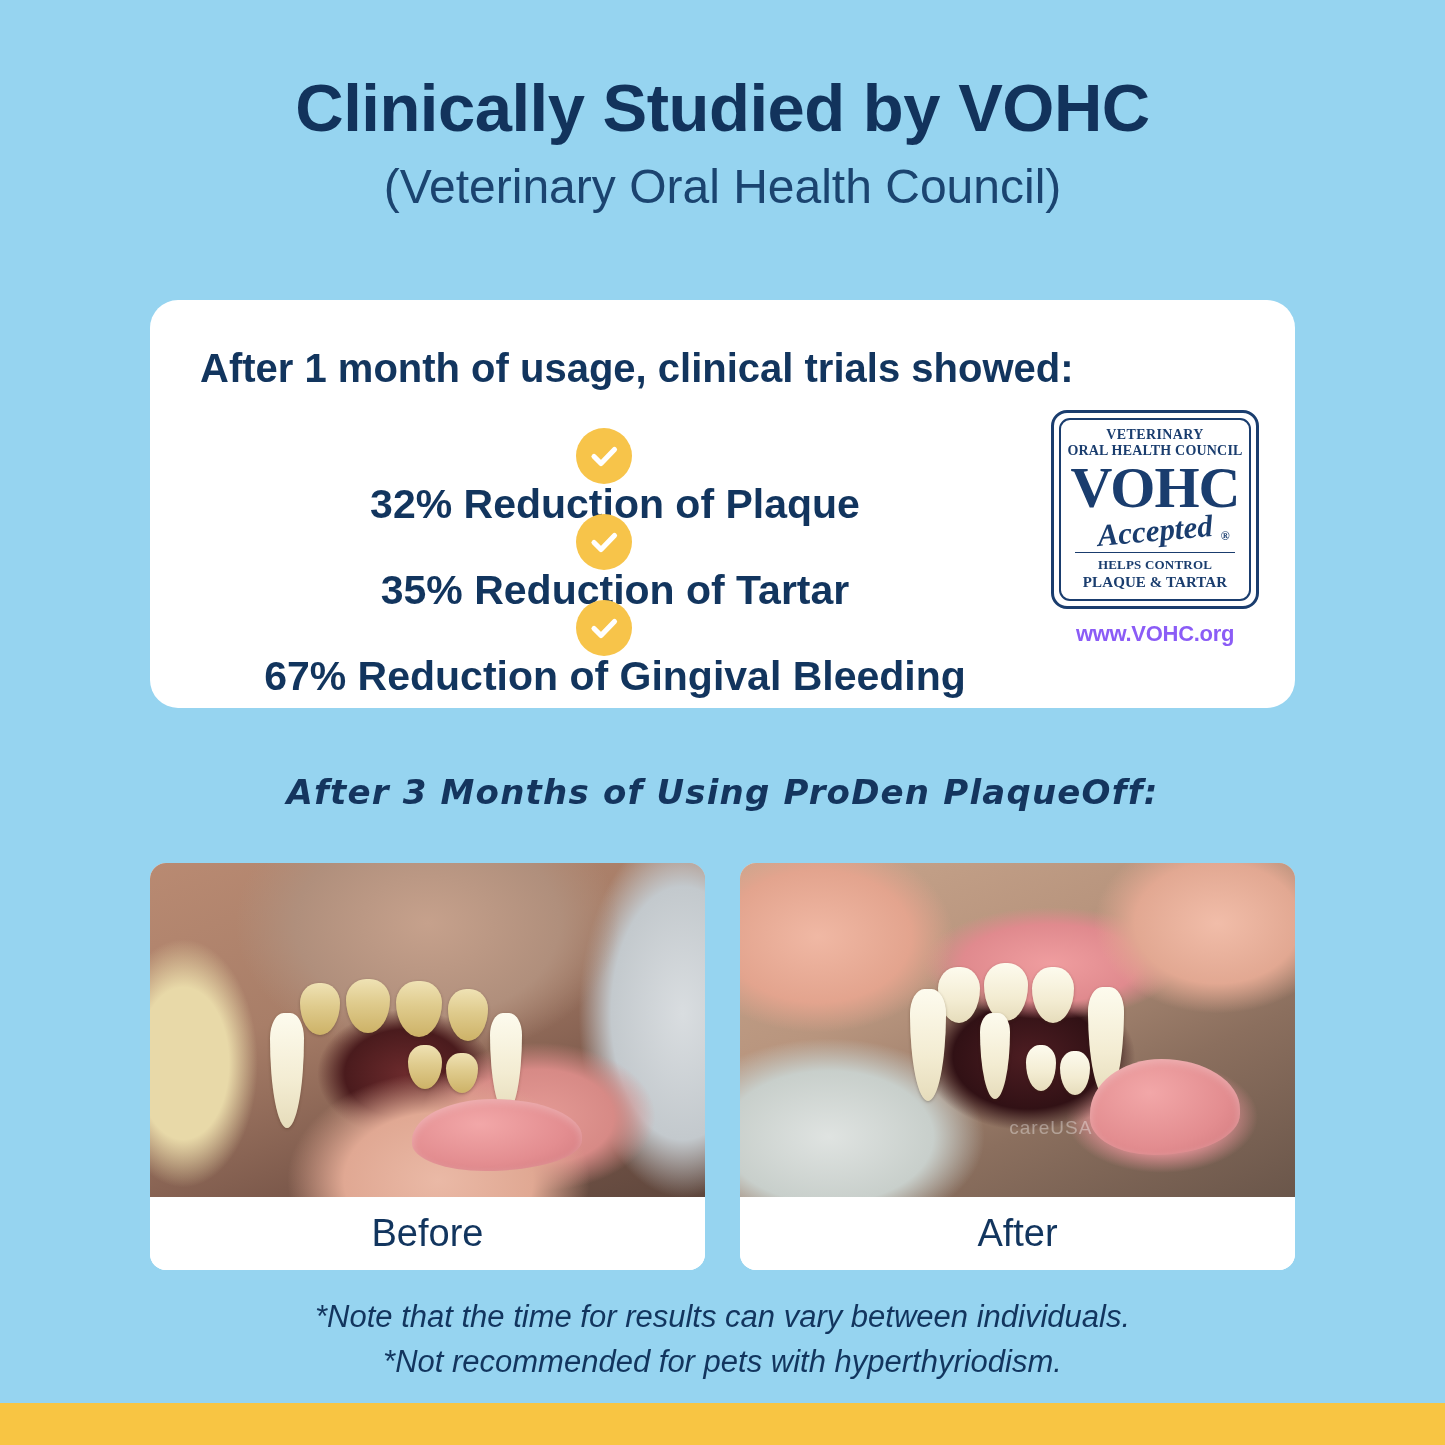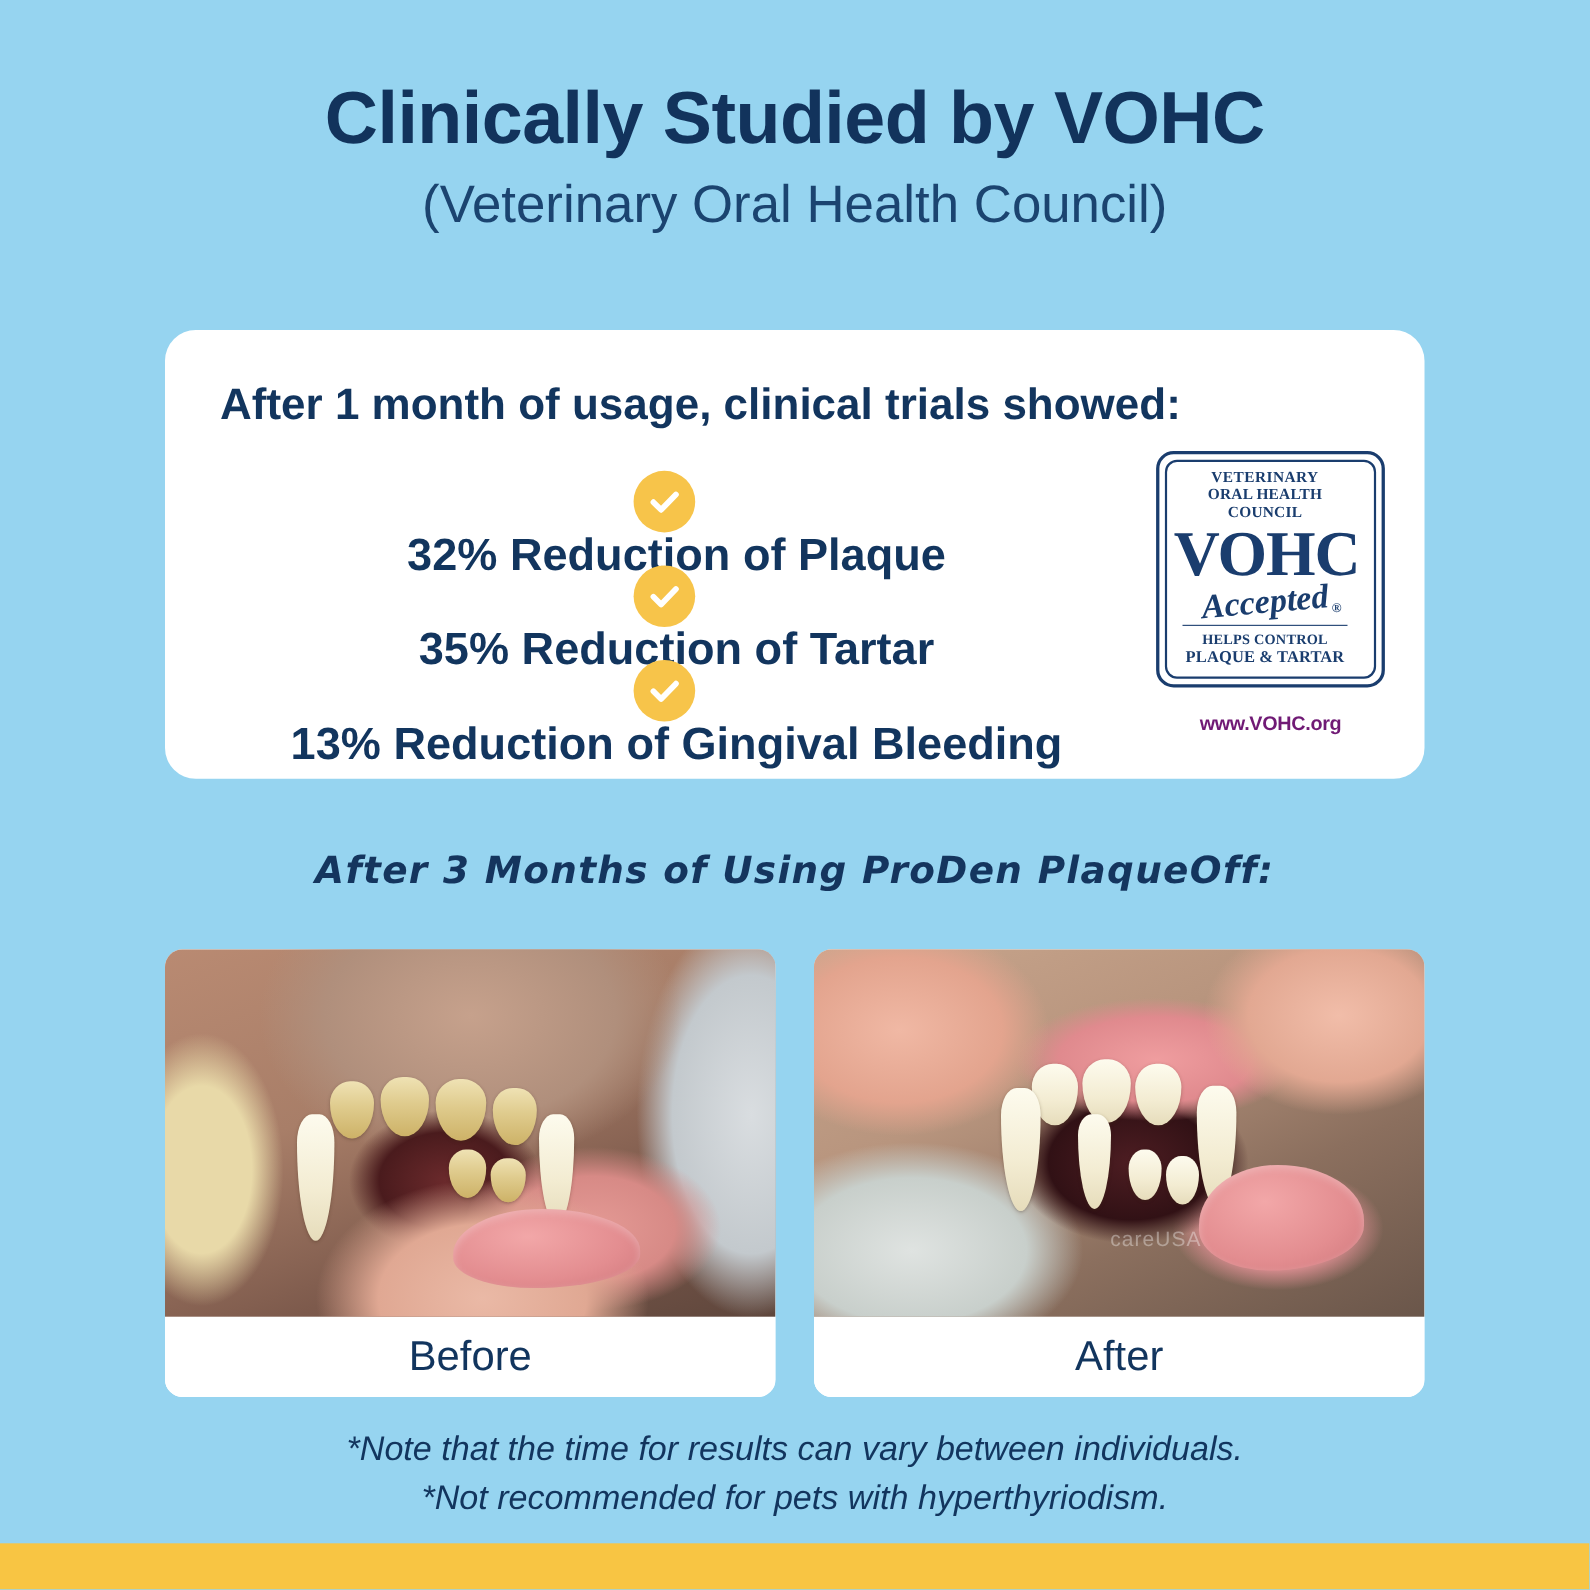--- a/index.html
+++ b/index.html
@@ -114,21 +114,21 @@
   }
   .seal-box {
     border: 3px solid #1A3D6E;
     border-radius: 16px;
     padding: 5px;
     box-sizing: border-box;
   }
   .seal-inner {
     border: 2px solid #1A3D6E;
     border-radius: 11px;
-    padding: 7px 16px 8px 6px;
+    padding: 7px 6px 8px 6px;
     box-sizing: border-box;
   }
   .seal-top1 {
     font-family: "Liberation Serif", serif;
     font-size: 14px;
     font-weight: bold;
     color: #1A3D6E;
     letter-spacing: 0.4px;
     line-height: 1.15;
   }
@@ -183,24 +183,24 @@
   }
   .seal-plaque {
     font-family: "Liberation Serif", serif;
     font-size: 15px;
     font-weight: bold;
     color: #1A3D6E;
     letter-spacing: 0.1px;
     line-height: 1.2;
   }
   .seal-url {
-    font-size: 18px;
-    font-weight: bold;
-    color: #701a75;
-    margin-top: 23px;
+    font-size: 22px;
+    font-weight: bold;
+    color: #8b5cf6;
+    margin-top: 12px;
     letter-spacing: -0.3px;
   }
 
   
   .script-heading {
     position: absolute;
     top: 772px;
     left: 0;
     width: 1445px;
     text-align: center;
@@ -351,21 +351,21 @@
         </span>
         <span class="stat-text">35% Reduction of Tartar</span>
       </div>
 
       <div class="stat-row">
         <span class="check-badge">
           <svg width="34" height="34" viewBox="0 0 34 34" aria-hidden="true">
             <path d="M7 17.5 L14 24.5 L27.5 10.5" fill="none" stroke="#FFFFFF" stroke-width="5.2" stroke-linecap="round" stroke-linejoin="round"></path>
           </svg>
         </span>
-        <span class="stat-text">13% Reduction of Gingival Bleeding</span>
+        <span class="stat-text">67% Reduction of Gingival Bleeding</span>
       </div>
 
     </div>
 
     <div class="vohc-seal">
       <div class="seal-box">
         <div class="seal-inner">
           <div class="seal-top1">VETERINARY</div>
           <div class="seal-top2">ORAL HEALTH COUNCIL</div>
           <div class="seal-vohc">VOHC</div>

